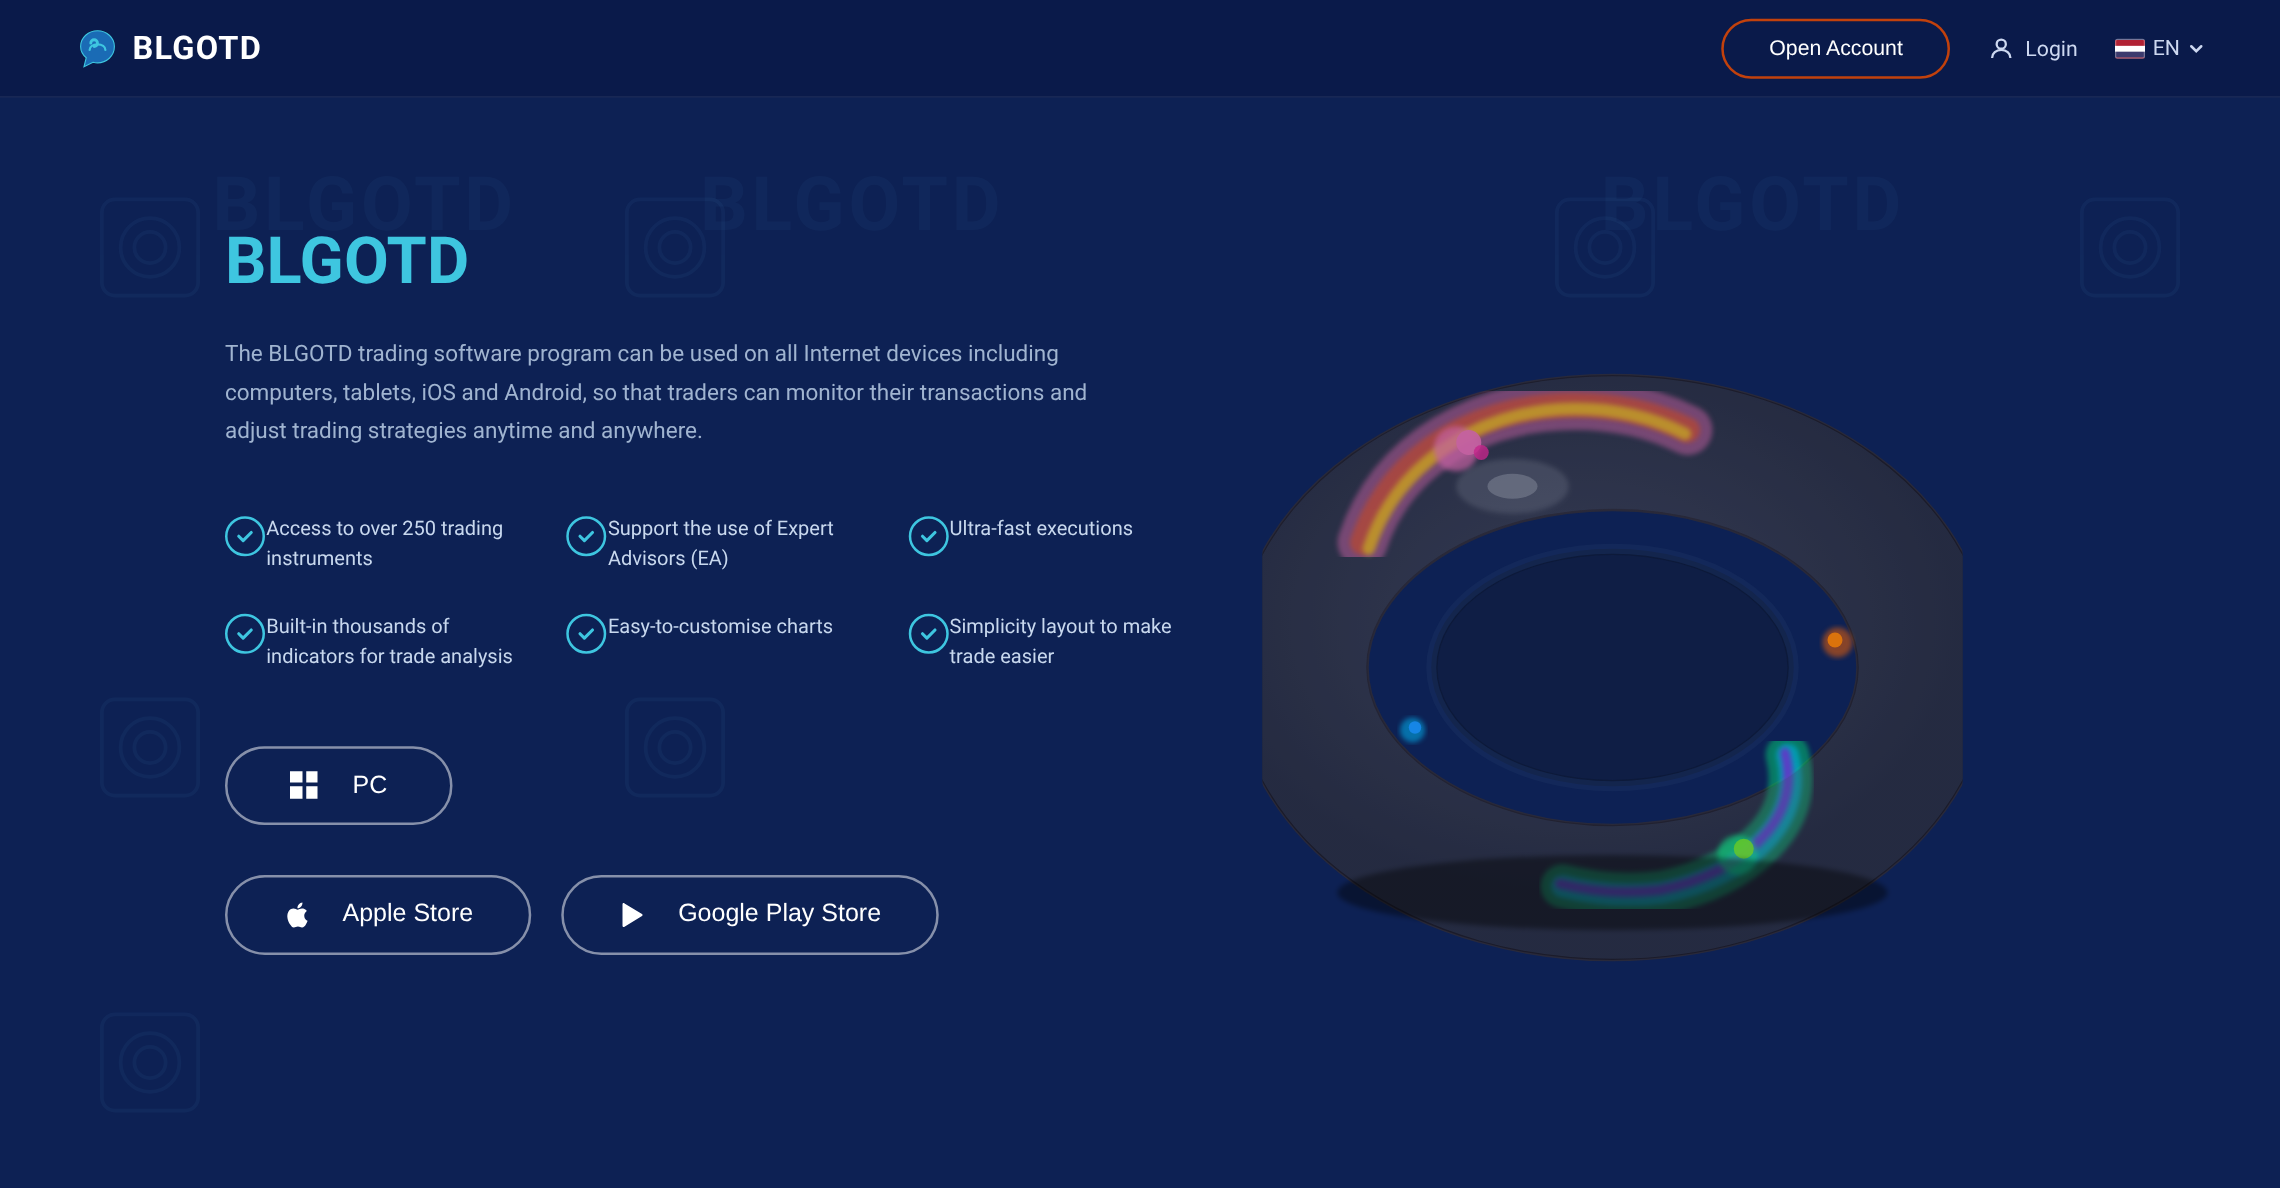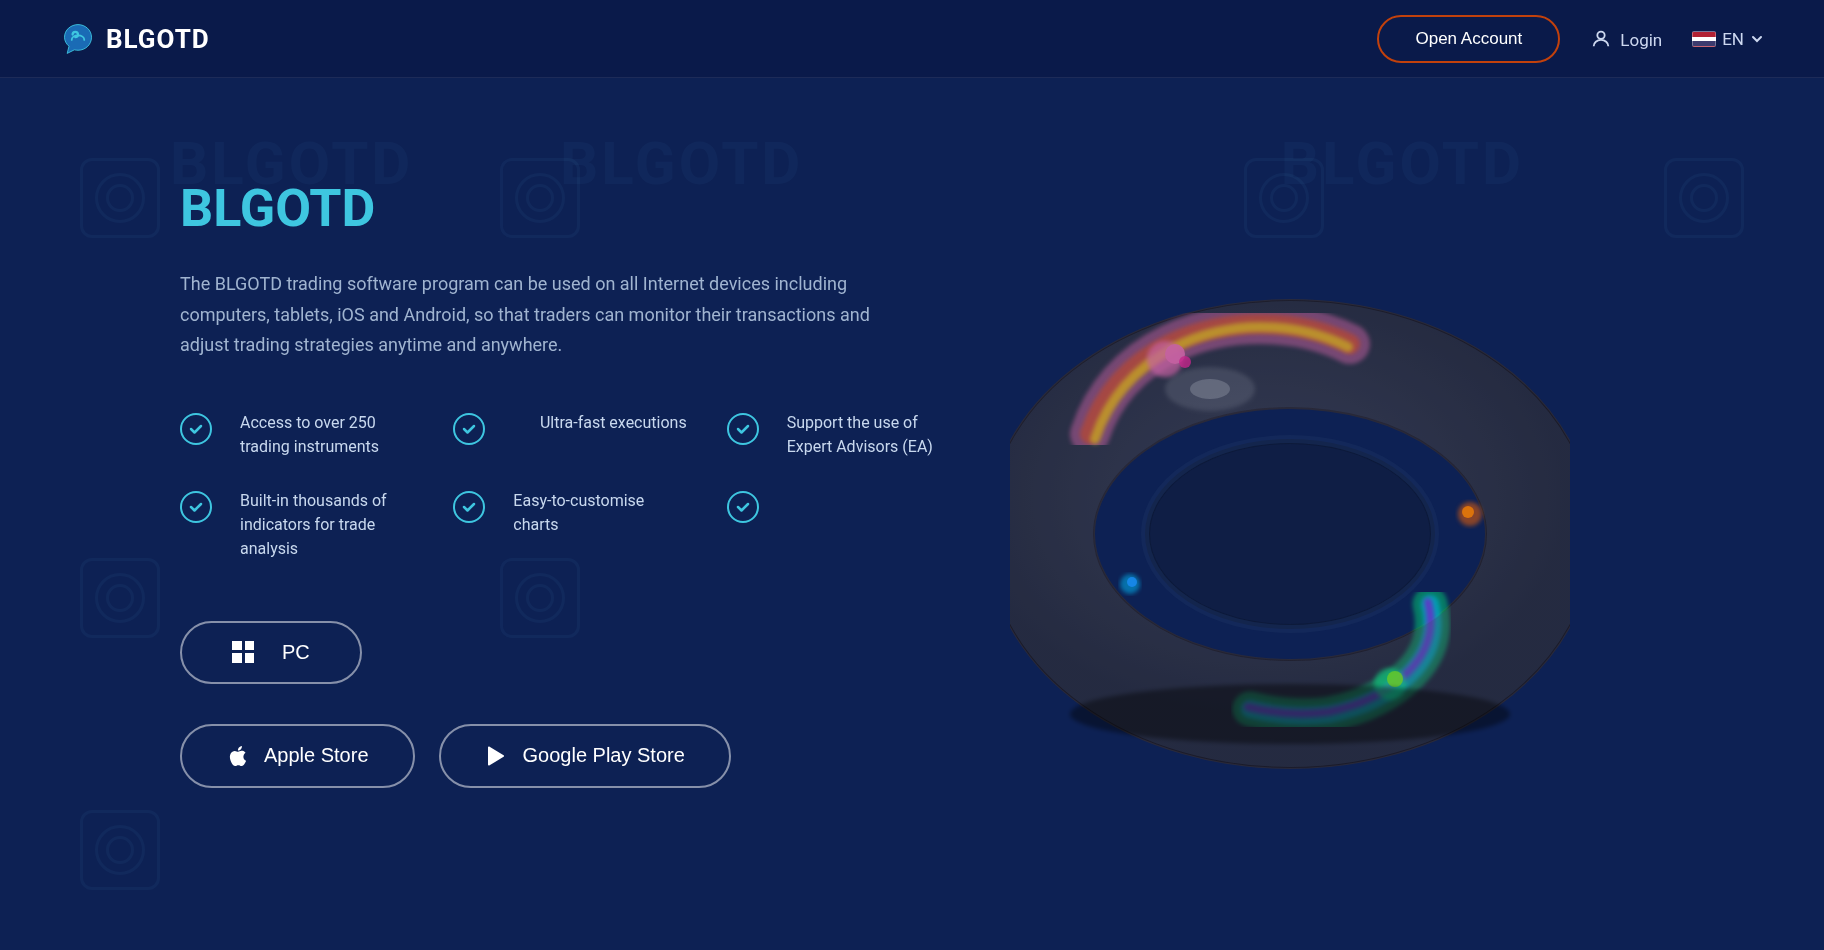--- a/index.html
+++ b/index.html
@@ -200,22 +200,21 @@
       display: grid;
       grid-template-columns: 1fr 1fr 1fr;
       gap: 30px 40px;
       margin-bottom: 60px;
       max-width: 780px;
     }
 
     .feature-item {
       display: flex;
       align-items: flex-start;
-      gap: 28px;
-      justify-content: space-between;
+      gap: 1px;
     }
 
     .check-icon {
       width: 32px;
       height: 32px;
       border-radius: 50%;
       border: 2px solid #3ec6e0;
       display: flex;
       align-items: center;
       justify-content: center;
@@ -251,21 +250,21 @@
 
     
     .store-buttons {
       display: flex;
       gap: 24px;
     }
 
     .store-btn {
       display: inline-flex;
       align-items: center;
-      gap: 14px;
+      gap: 24px;
       border: 2px solid rgba(255,255,255,0.5);
       border-radius: 50px;
       padding: 18px 44px;
       font-size: 20px;
       color: #fff;
       background: transparent;
       cursor: pointer;
       font-weight: 500;
     }
 
@@ -396,30 +395,30 @@
         </div>
         <span class="feature-text">Access to over 250 trading instruments</span>
       </div>
 
       <div class="feature-item">
         <div class="check-icon">
           <svg viewBox="0 0 16 16" fill="none">
             <path d="M3 8l3.5 3.5L13 5" stroke="#3ec6e0" stroke-width="2.5" stroke-linecap="round" stroke-linejoin="round"></path>
           </svg>
         </div>
-        <span class="feature-text">Ultra-fast executions</span>
+        <span class="feature-text">Support the use of Expert Advisors (EA)</span>
       </div>
 
       <div class="feature-item">
         <div class="check-icon">
           <svg viewBox="0 0 16 16" fill="none">
             <path d="M3 8l3.5 3.5L13 5" stroke="#3ec6e0" stroke-width="2.5" stroke-linecap="round" stroke-linejoin="round"></path>
           </svg>
         </div>
-        <span class="feature-text">Support the use of Expert Advisors (EA)</span>
+        <span class="feature-text">Ultra-fast executions</span>
       </div>
 
       <div class="feature-item">
         <div class="check-icon">
           <svg viewBox="0 0 16 16" fill="none">
             <path d="M3 8l3.5 3.5L13 5" stroke="#3ec6e0" stroke-width="2.5" stroke-linecap="round" stroke-linejoin="round"></path>
           </svg>
         </div>
         <span class="feature-text">Built-in thousands of indicators for trade analysis</span>
       </div>
@@ -432,20 +431,21 @@
         </div>
         <span class="feature-text">Easy-to-customise charts</span>
       </div>
 
       <div class="feature-item">
         <div class="check-icon">
           <svg viewBox="0 0 16 16" fill="none">
             <path d="M3 8l3.5 3.5L13 5" stroke="#3ec6e0" stroke-width="2.5" stroke-linecap="round" stroke-linejoin="round"></path>
           </svg>
         </div>
+        <span class="feature-text">Simplicity layout to make trade easier</span>
       </div>
 
     </div>
 
     
     <button class="pc-btn">
       <div class="windows-icon">
         <span></span>
           <span></span>
           <span></span>

